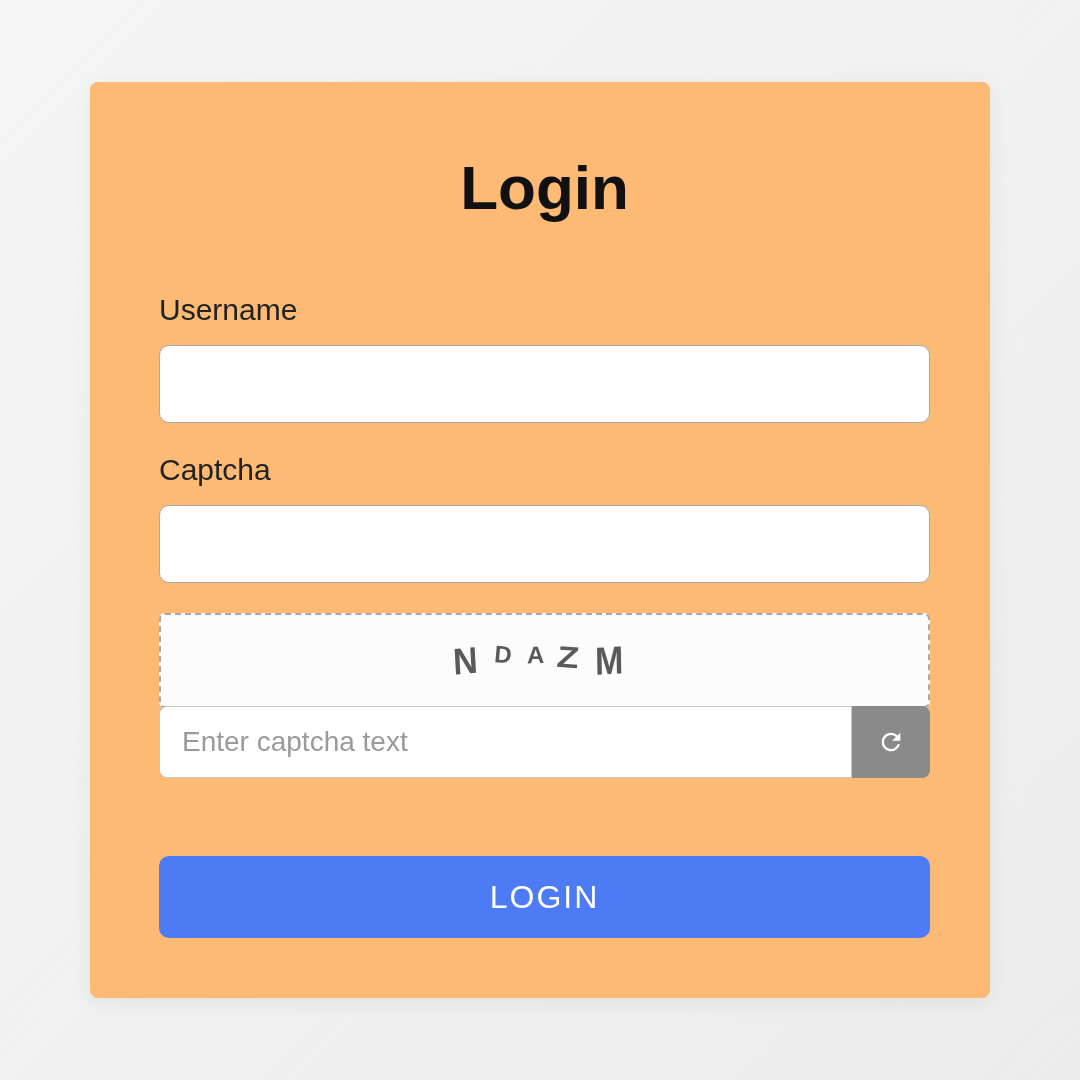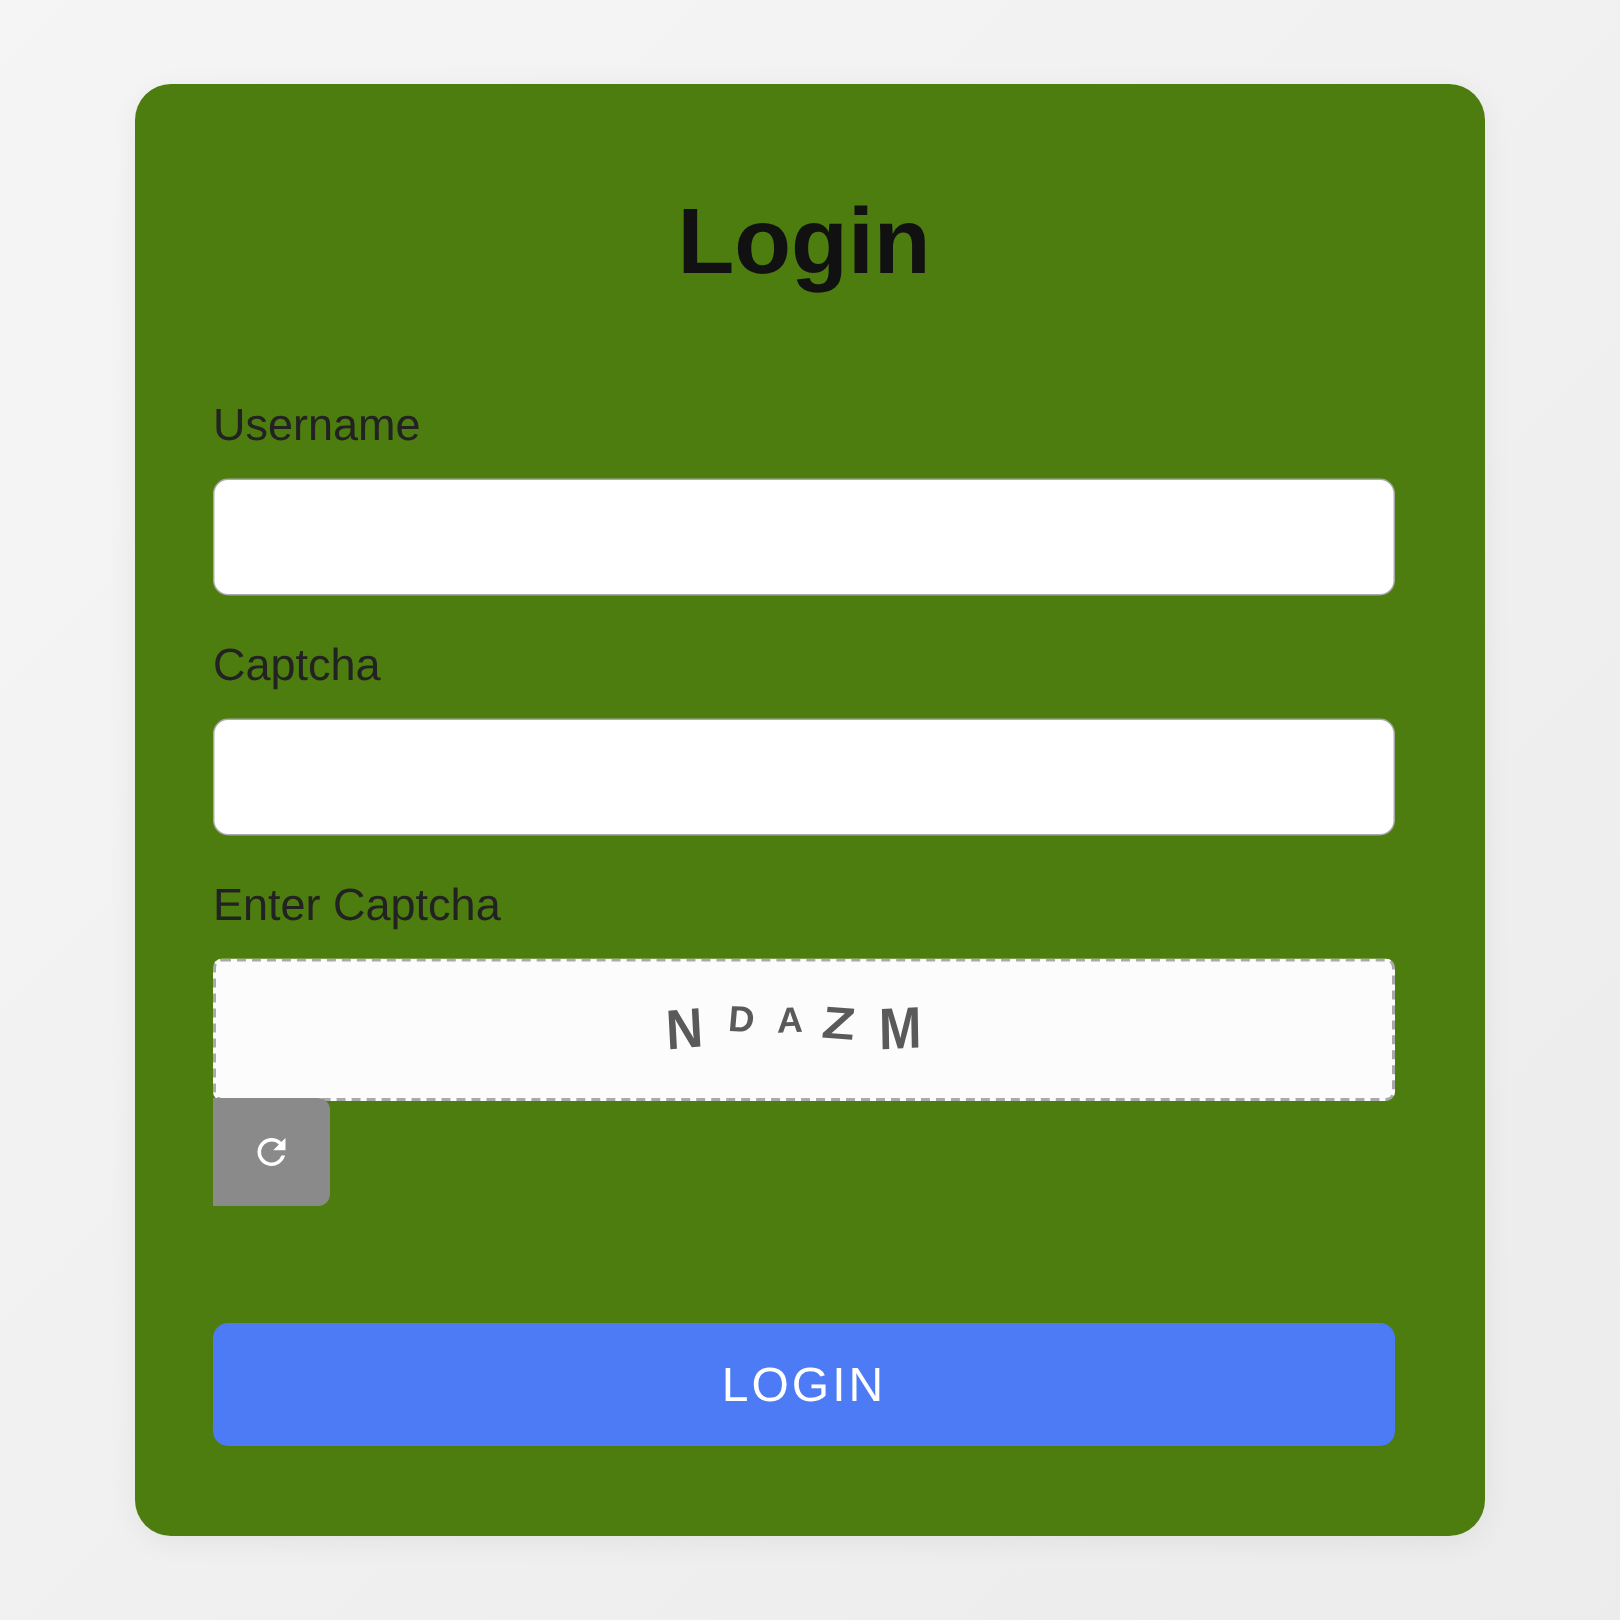--- a/index.html
+++ b/index.html
@@ -10,24 +10,24 @@
     body {
       font-family: Arial, Helvetica, sans-serif;
       background: linear-gradient(135deg, #f5f5f5 0%, #ececec 100%);
       width: 1080px;
       height: 1080px;
       display: flex;
       align-items: center;
       justify-content: center;
     }
     .card {
-      background: #4d7c0f;
+      background: #fdba74;
       width: 900px;
-      border-radius: 24px;
-      padding: 70px 60px 60px 52px;
+      border-radius: 8px;
+      padding: 70px 60px 60px 69px;
       box-shadow: 0 4px 20px rgba(0,0,0,0.06);
     }
     .title {
       font-size: 62px;
       font-weight: 700;
       text-align: center;
       color: #111;
       margin-bottom: 70px;
     }
     .field-group {
@@ -132,31 +132,31 @@
     <label class="label">Username</label>
     <input class="input" type="text" value="" style="">
   </div>
 
   <div class="field-group">
     <label class="label">Captcha</label>
     <input class="input" type="password" value="" style="">
   </div>
 
   <div class="field-group">
-    <label class="label">Enter Captcha</label>
     <div class="captcha-box">
       <div class="captcha-text">
         <span>N</span>
         <span>D</span>
         <span>A</span>
         <span>Z</span>
         <span>M</span>
       </div>
     </div>
     <div class="captcha-row">
+      <input class="captcha-input" type="text" placeholder="Enter captcha text" style="">
       <button class="refresh-btn">
         <svg viewBox="0 0 24 24">
           <path d="M17.65 6.35A7.96 7.96 0 0 0 12 4a8 8 0 1 0 7.74 10h-2.08A6 6 0 1 1 12 6c1.66 0 3.14.69 4.22 1.78L13 11h7V4l-2.35 2.35z"></path>
         </svg>
       </button>
     </div>
   </div>
 
   <button class="login-btn">LOGIN</button>
 </div>

